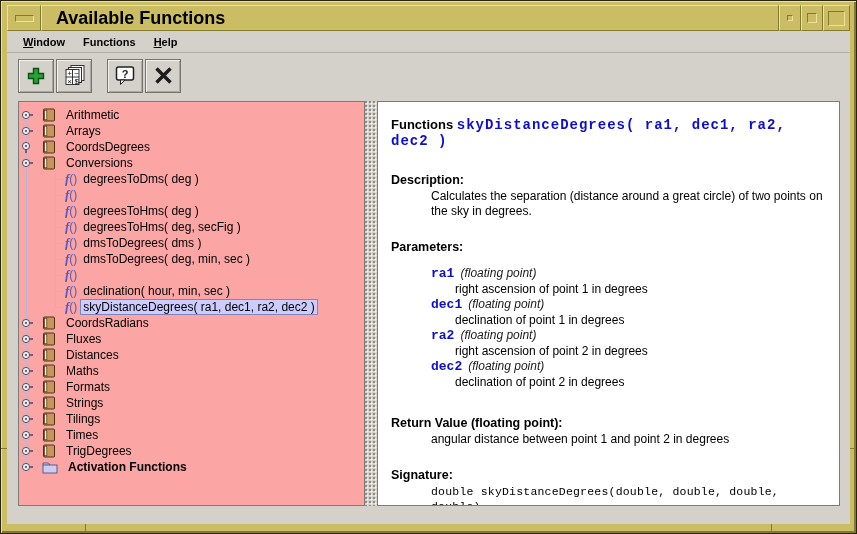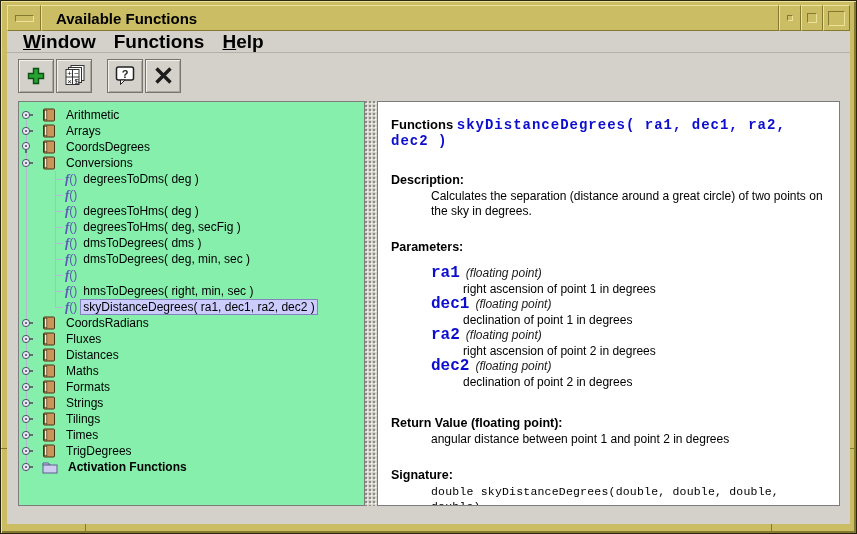--- a/index.html
+++ b/index.html
@@ -7,43 +7,43 @@
     background:#cbbd63;border:1px solid #2a250f;padding:4px 6px 9px 6px;
     box-shadow:inset 1px 1px 0 #ece29a, inset -2px -2px 0 #83792f;}
   .inner{display:flex;flex-direction:column;height:100%;}
 
   
   .titlebar{height:26px;display:flex;flex:none;}
   .tb-box{background:#cbbd63;border:1px solid;border-color:#ece29a #83792f #83792f #ece29a;box-sizing:border-box;}
   .win-menu-btn{width:34px;display:flex;align-items:center;justify-content:center;}
   .dash{width:17px;height:5px;background:#cbbd63;border:1px solid;border-color:#83792f #ece29a #ece29a #83792f;}
   .title-area{flex:1;display:flex;align-items:center;padding-left:14px;}
-  .title-text{font-size:15px;font-weight:bold;color:#000;}
+  .title-text{font-size:18px;font-weight:bold;color:#000;}
   .win-btn{width:22px;display:flex;align-items:center;justify-content:center;}
   .win-btn.wide{width:27px;}
   .g-dot{width:4px;height:4px;background:#cbbd63;border:1px solid;border-color:#83792f #ece29a #ece29a #83792f;}
   .g-sq-s{width:8px;height:8px;background:#cbbd63;border:1px solid;border-color:#83792f #ece29a #ece29a #83792f;}
   .g-sq-l{width:15px;height:13px;background:#cbbd63;border:1px solid;border-color:#83792f #ece29a #ece29a #83792f;}
   .notch{position:absolute;background:#83792f;}
 
   
   .chrome{flex:1;background:#d3d1c9;display:flex;flex-direction:column;min-height:0;}
   .menubar{height:21px;flex:none;display:flex;align-items:center;padding-left:7px;
     border-bottom:1px solid #b3b1a9;}
-  .menu-item{padding:2px 9px;font-size:19px;font-weight:bold;color:#000;cursor:default;}
+  .menu-item{padding:2px 9px;font-size:11px;font-weight:bold;color:#000;cursor:default;}
   .mn{text-decoration:underline;}
   .toolbar{height:45px;flex:none;display:flex;align-items:center;padding-left:11px;}
   .tool-btn{width:36px;height:34px;margin-right:2px;background:#d3d1c9;padding:0;
     border:1px solid #76746c;box-shadow:inset 1px 1px 0 #f2f1ec, inset -1px -1px 0 #a9a79f;
     display:flex;align-items:center;justify-content:center;}
   .tool-gap{width:13px;}
 
   
   .content{flex:1;display:flex;padding:3px 0 18px 11px;min-height:0;}
-  .tree-panel{width:347px;flex:none;background:#86efac;border:1px solid #7c7c7c;box-sizing:border-box;
+  .tree-panel{width:347px;flex:none;background:#fca5a5;border:1px solid #7c7c7c;box-sizing:border-box;
     overflow:hidden;position:relative;padding-top:5px;}
   .divider{width:12px;flex:none;background-color:#d3d1c9;
     background-image:radial-gradient(circle at 1px 1px,#8e8c84 .9px,transparent 1.1px),
                      radial-gradient(circle at 2.5px 2.5px,#f4f3ee .9px,transparent 1.1px);
     background-size:4px 4px;}
   .doc-panel{width:463px;flex:none;background:#fff;border:1px solid #7c7c7c;box-sizing:border-box;
     padding:12px 10px 0 13px;overflow:hidden;font-size:12px;color:#000;}
 
   
   .tree{position:relative;}
@@ -63,23 +63,23 @@
   .func .tlabel{margin-left:3px;text-align:center;}
 
   
   .doc-heading{margin:3px 0 24px 0;font-size:13px;font-weight:bold;}
   .dh-sig{font-family:"Liberation Mono",monospace;font-weight:bold;color:#0d0dd0;font-size:14px;letter-spacing:1px;}
   .section{margin-bottom:21px;}
   .sec-label{font-weight:bold;font-size:12.5px;}
   .sec-body{margin:2px 0 0 40px;line-height:15px;max-width:418px;}
   .params-list{margin:12px 0 0 40px;}
   .param-head{line-height:15.5px;}
-  .pname{font-family:"Liberation Mono",monospace;font-weight:bold;color:#0d0dd0;font-size:16px;}
+  .pname{font-family:"Liberation Mono",monospace;font-weight:bold;color:#0d0dd0;font-size:13px;}
   .ptype{font-style:italic;color:#1a1a1a;margin-left:6px;}
-  .pdesc{margin-left:32px;line-height:15.5px;}
+  .pdesc{margin-left:24px;line-height:15.5px;}
   .mono{font-family:"Liberation Mono",monospace;font-size:11.5px;letter-spacing:.2px;}
 </style>
 </head>
 <body>
 
 <div class="window">
 
   <div class="notch" style="left:84px;bottom:0;width:1px;height:9px;"></div>
   <div class="notch" style="right:84px;bottom:0;width:1px;height:9px;"></div>
   <div class="notch" style="left:0;bottom:84px;width:6px;height:1px;"></div>
@@ -250,21 +250,21 @@
                 <span class="ficon"><i>f</i>()</span>
                 <span class="tlabel">dmsToDegrees( deg, min, sec )</span>
               </div>
               <div class="tree-row func">
                 <span class="conn"></span>
                 <span class="ficon"><i>f</i>()</span>
               </div>
               <div class="tree-row func">
                 <span class="conn"></span>
                 <span class="ficon"><i>f</i>()</span>
-                <span class="tlabel">hmsToDegrees( right, min, sec )</span>
+                <span class="tlabel">declination( hour, min, sec )</span>
               </div>
               <div class="tree-row func">
                 <span class="conn last"></span>
                 <span class="ficon"><i>f</i>()</span>
                 <span class="tlabel sel">skyDistanceDegrees( ra1, dec1, ra2, dec2 )</span>
               </div>
               <div class="tree-row">
                 <span class="handle">
                   <svg width="12" height="12" viewBox="0 0 12 12">
                     <circle cx="5" cy="6" r="3.6" fill="#e9e9f2" stroke="#50506a"></circle>

